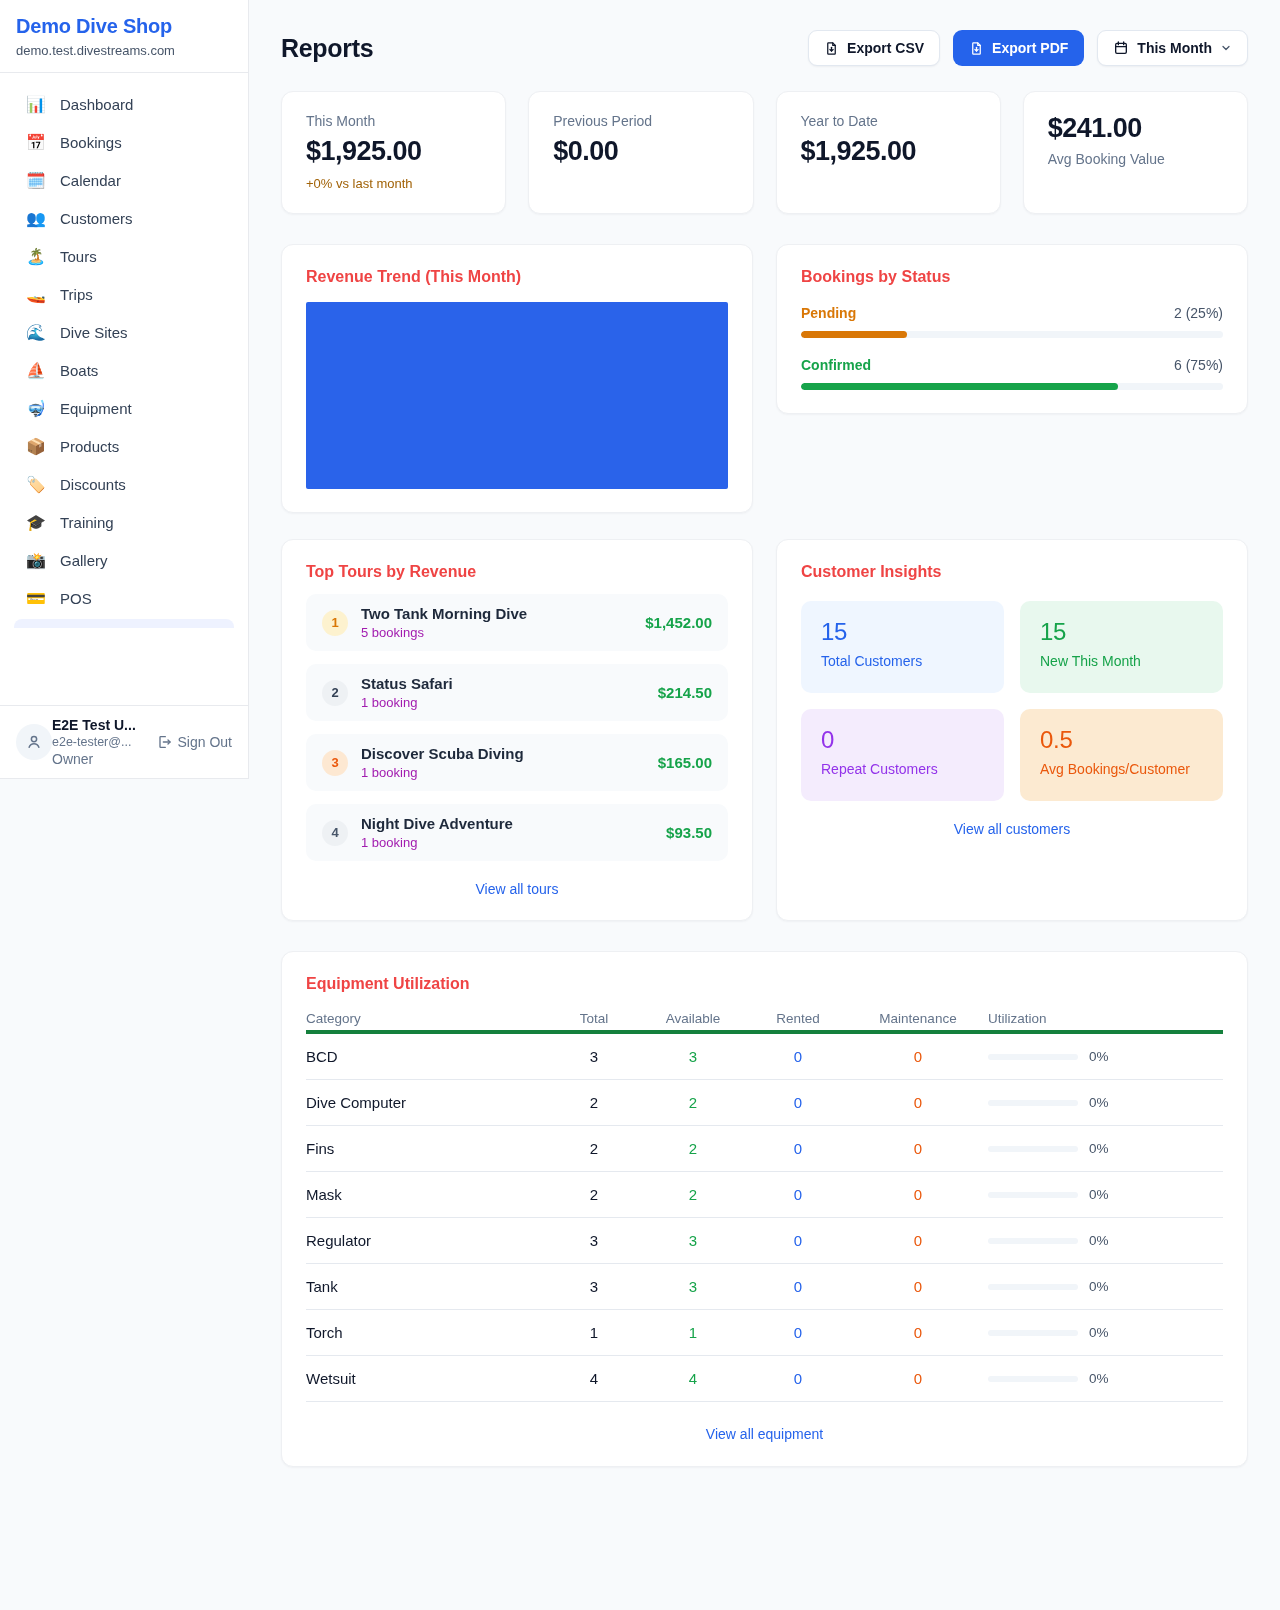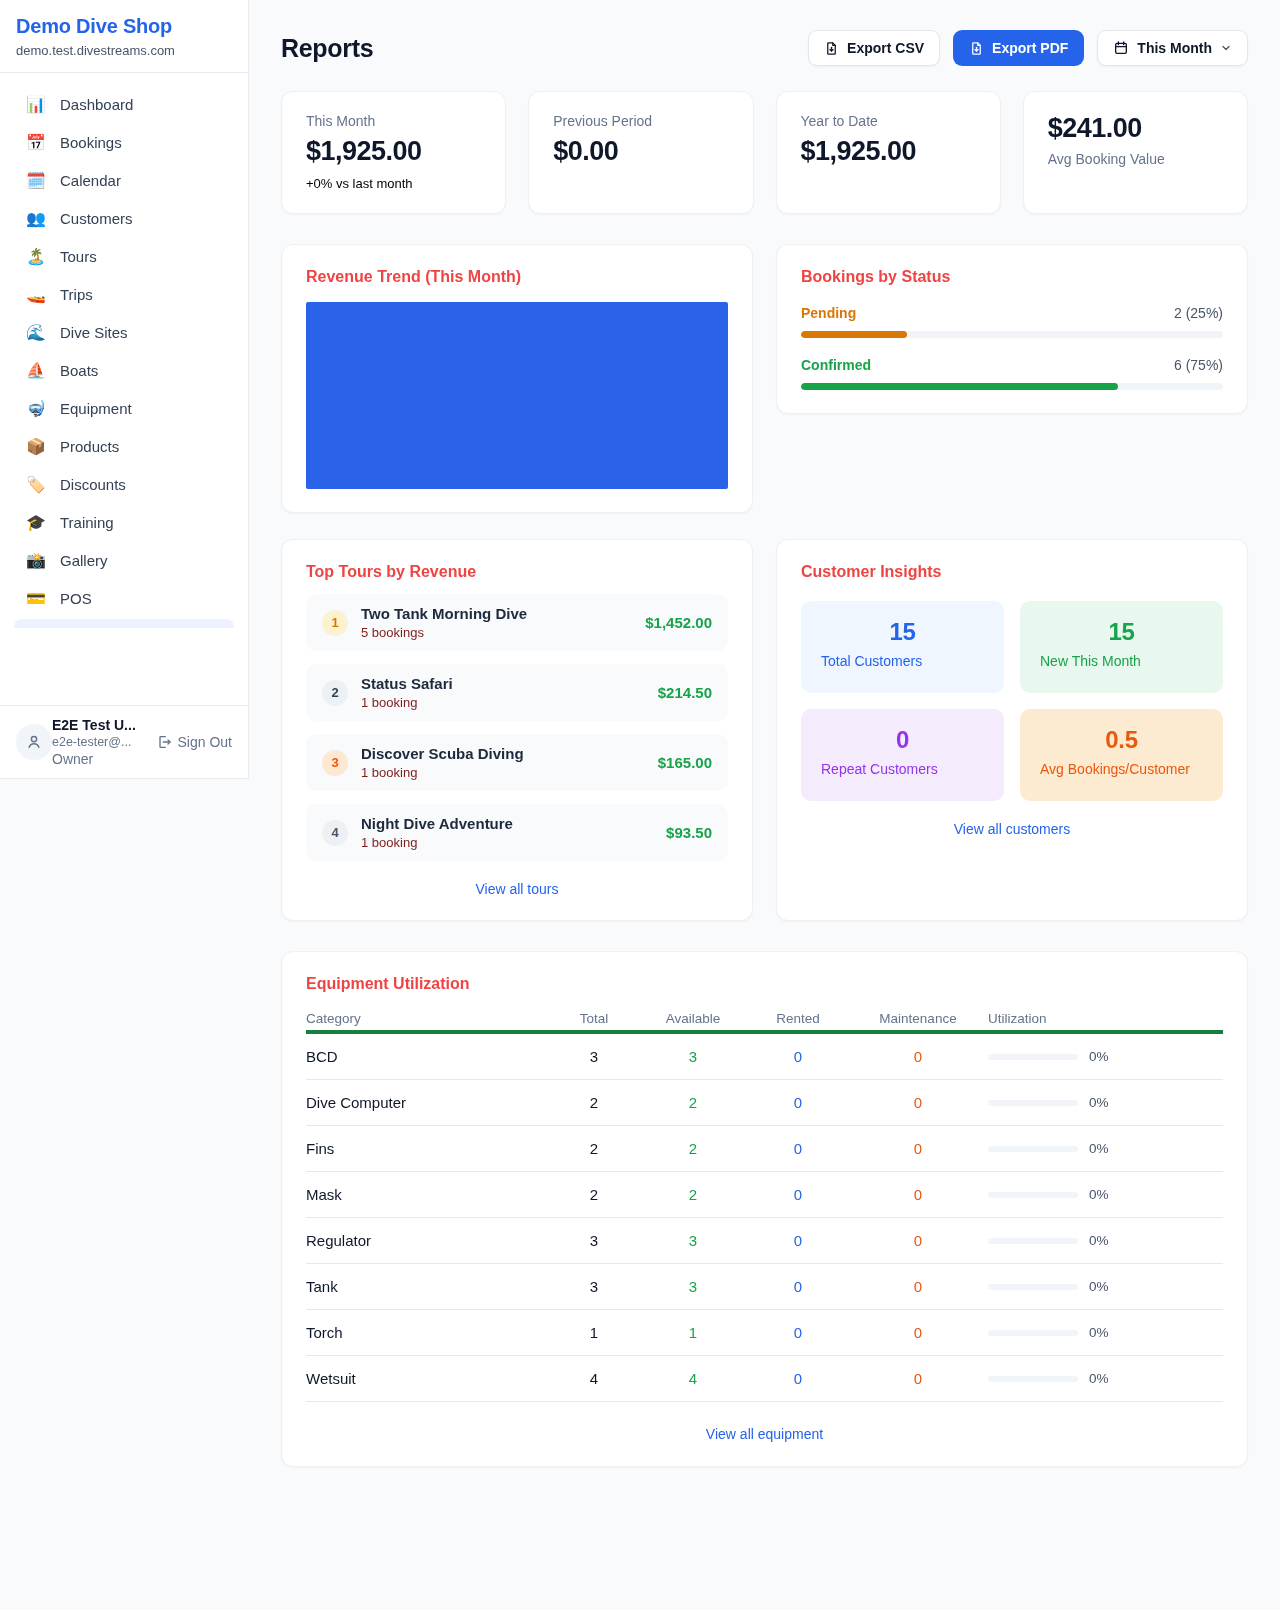--- a/index.html
+++ b/index.html
@@ -39,21 +39,21 @@
   .btn svg { flex:none; }
 
   .card { background:#fff; border:1px solid #eef0f3; border-radius:12px;
           box-shadow:0 1px 2px rgba(16,24,40,.04); }
 
   
   .stats-row { display:grid; grid-template-columns:repeat(4,1fr); gap:22px; margin-top:25px; }
   .stat-card { padding:21px 24px; min-height:123px; }
   .stat-label { font-size:14px; color:#64748b; }
   .stat-value { font-size:27px; font-weight:bold; letter-spacing:-.5px; color:#0f172a; margin-top:7px; }
-  .stat-delta { font-size:13px; color:#000000; margin-top:9px; }
+  .stat-delta { font-size:13px; color:#a16207; margin-top:9px; }
   .stat-card.value-first .stat-value { margin-top:0; }
   .stat-card.value-first .stat-label { margin-top:7px; }
 
   .two-col { display:grid; grid-template-columns:1fr 1fr; gap:23px; align-items:start; }
   .row2 { margin-top:30px; }
   .row3 { margin-top:26px; align-items:stretch; }
   .card-pad { padding:23px 24px; }
   .card-title { font-size:16px; font-weight:bold; color:#ef4444; }
 
   
@@ -73,29 +73,29 @@
   .tour-row { display:flex; align-items:center; gap:13px; background:#f8fafc; border-radius:10px;
               padding:11px 16px; margin-top:13px; }
   .rank-badge { width:26px; height:26px; border-radius:50%; display:flex; align-items:center;
                 justify-content:center; font-size:13px; font-weight:600; flex:none; }
   .rank-1 { background:#fdf2cf; color:#d97706; }
   .rank-2 { background:#eef1f4; color:#334155; }
   .rank-3 { background:#fde8d2; color:#ea580c; }
   .rank-4 { background:#eef1f4; color:#475569; }
   .tour-info { flex:1; min-width:0; }
   .tour-name { font-size:15px; font-weight:600; color:#1e293b; }
-  .tour-sub { font-size:13px; color:#7f1d1d; margin-top:3px; }
+  .tour-sub { font-size:13px; color:#a21caf; margin-top:3px; }
   .tour-rev { font-size:15px; font-weight:bold; color:#16a34a; }
   .view-link { display:block; text-align:center; color:#2563eb; font-size:14px; margin-top:20px;
                cursor:pointer; text-decoration:none; }
 
   
   .insight-grid { display:grid; grid-template-columns:1fr 1fr; gap:16px; margin-top:20px; }
   .tile { border-radius:10px; padding:17px 20px; min-height:92px; }
-  .tile-value { font-size:24px; font-weight:bold; letter-spacing:-.3px;text-align:center; }
+  .tile-value { font-size:24px; font-weight:normal; letter-spacing:-.3px; }
   .tile-label { font-size:14px; margin-top:7px; }
   .tile-blue   { background:#eff6ff; } .tile-blue   .tile-value,.tile-blue   .tile-label { color:#2563eb; }
   .tile-green  { background:#e8f8ee; } .tile-green  .tile-value,.tile-green  .tile-label { color:#16a34a; }
   .tile-purple { background:#f4ecfd; } .tile-purple .tile-value,.tile-purple .tile-label { color:#9333ea; }
   .tile-orange { background:#fcead1; } .tile-orange .tile-value,.tile-orange .tile-label { color:#ea580c; }
 
   
   .row4 { margin-top:30px; }
   .equip-card { padding:23px 24px 18px; }
   .equip-grid { display:grid; grid-template-columns:1fr 88px 110px 100px 140px 235px; align-items:center; }

